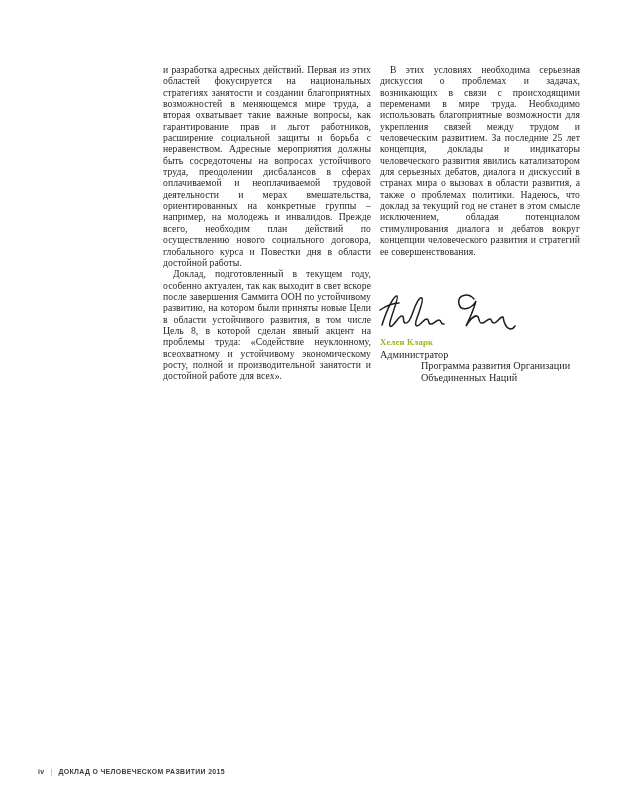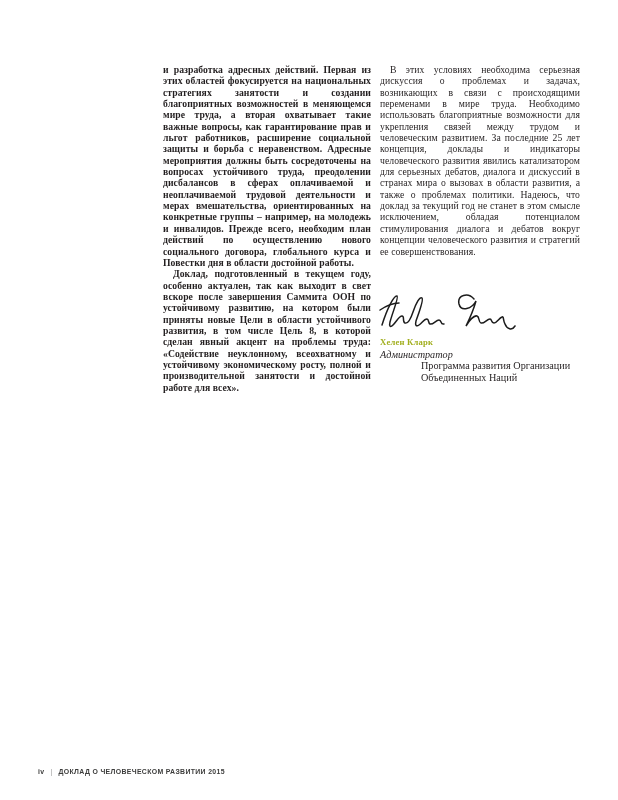--- a/index.html
+++ b/index.html
@@ -1,35 +1,35 @@
 <!DOCTYPE html>
 <html><head>
 <meta charset="utf-8">
 <style>
   html, body { margin:0; padding:0; background:#ffffff; }
   .page {
     position:relative; width:618px; height:800px; background:#ffffff;
     font-family:"Liberation Serif", serif; color:#231f20; overflow:hidden;
   }
   .content { position:absolute; left:163px; top:64px; display:flex; gap:9px; }
-  .col-left  { width:208px;font-weight:bold; }
+  .col-left  { width:208px; }
   .col-right { width:200px; }
   .content p {
     margin:0; font-size:9.7px; line-height:11.35px; text-align:justify;
     letter-spacing:0.05px;
   }
   .content p.indent { text-indent:10px; }
   .sig-block { margin-top:33px; }
   .sig-svg { display:block; margin-left:-2px; }
   .sig-svg path { fill:none; stroke:#1c1c1c; stroke-width:1.5; stroke-linecap:round; }
   .sig-name {
     font-family:Liberation Serif, serif; font-weight:bold;
     font-size:8.6px; margin-top:3px; letter-spacing:0.2px;
   }
-  .sig-title { font-style:italic; font-size:10.2px; margin-top:2px; }
+  .sig-title { font-size:10.2px; margin-top:2px; }
   .sig-org { font-size:10.2px; line-height:12.2px;margin-left:41px; }
   .footer {
     position:absolute; left:38px; top:768px;
     font-family:"Liberation Sans", sans-serif; font-size:6.9px;
     font-weight:bold; color:#3c3c3b; letter-spacing:0.35px;
     display:flex; align-items:center;
   }
   .footer .sep { color:#9a9a9a; margin:0 6px; font-weight:normal; }
 </style>
 </head>

